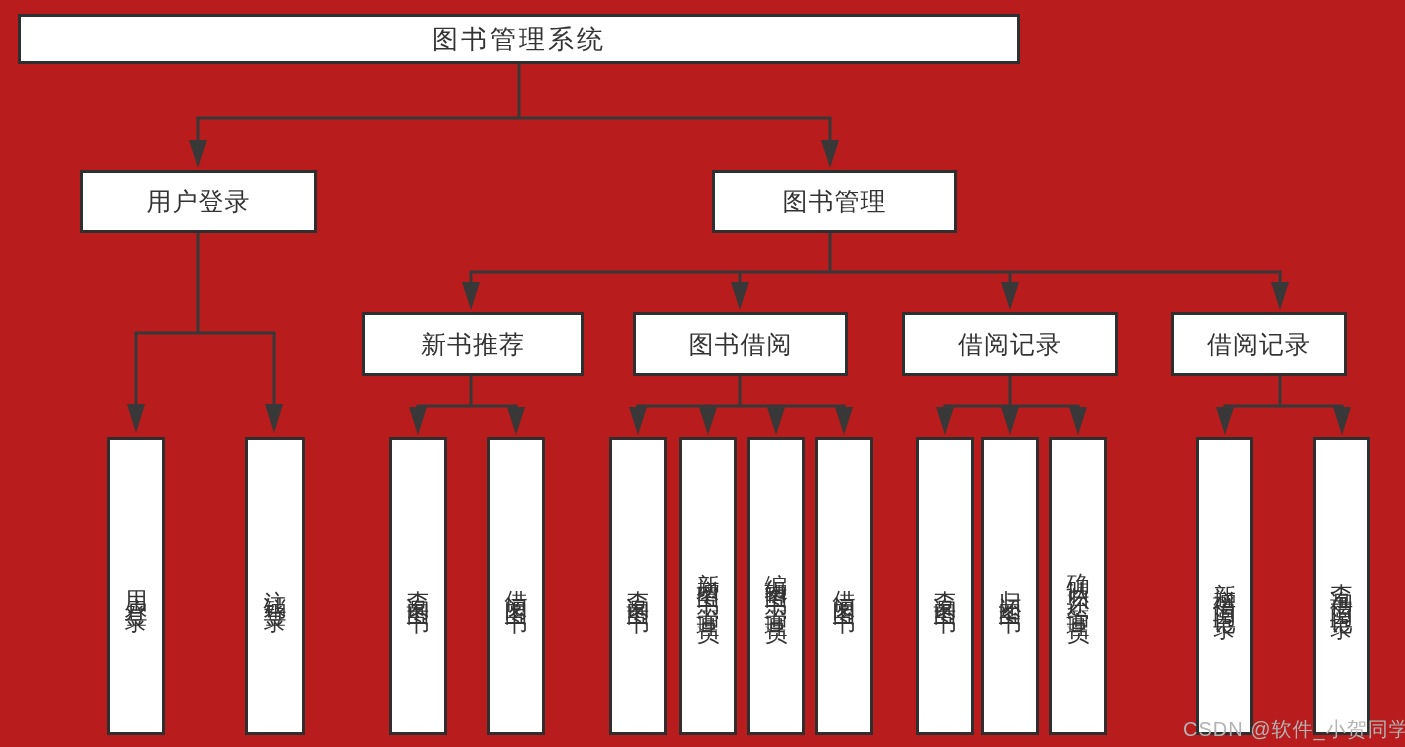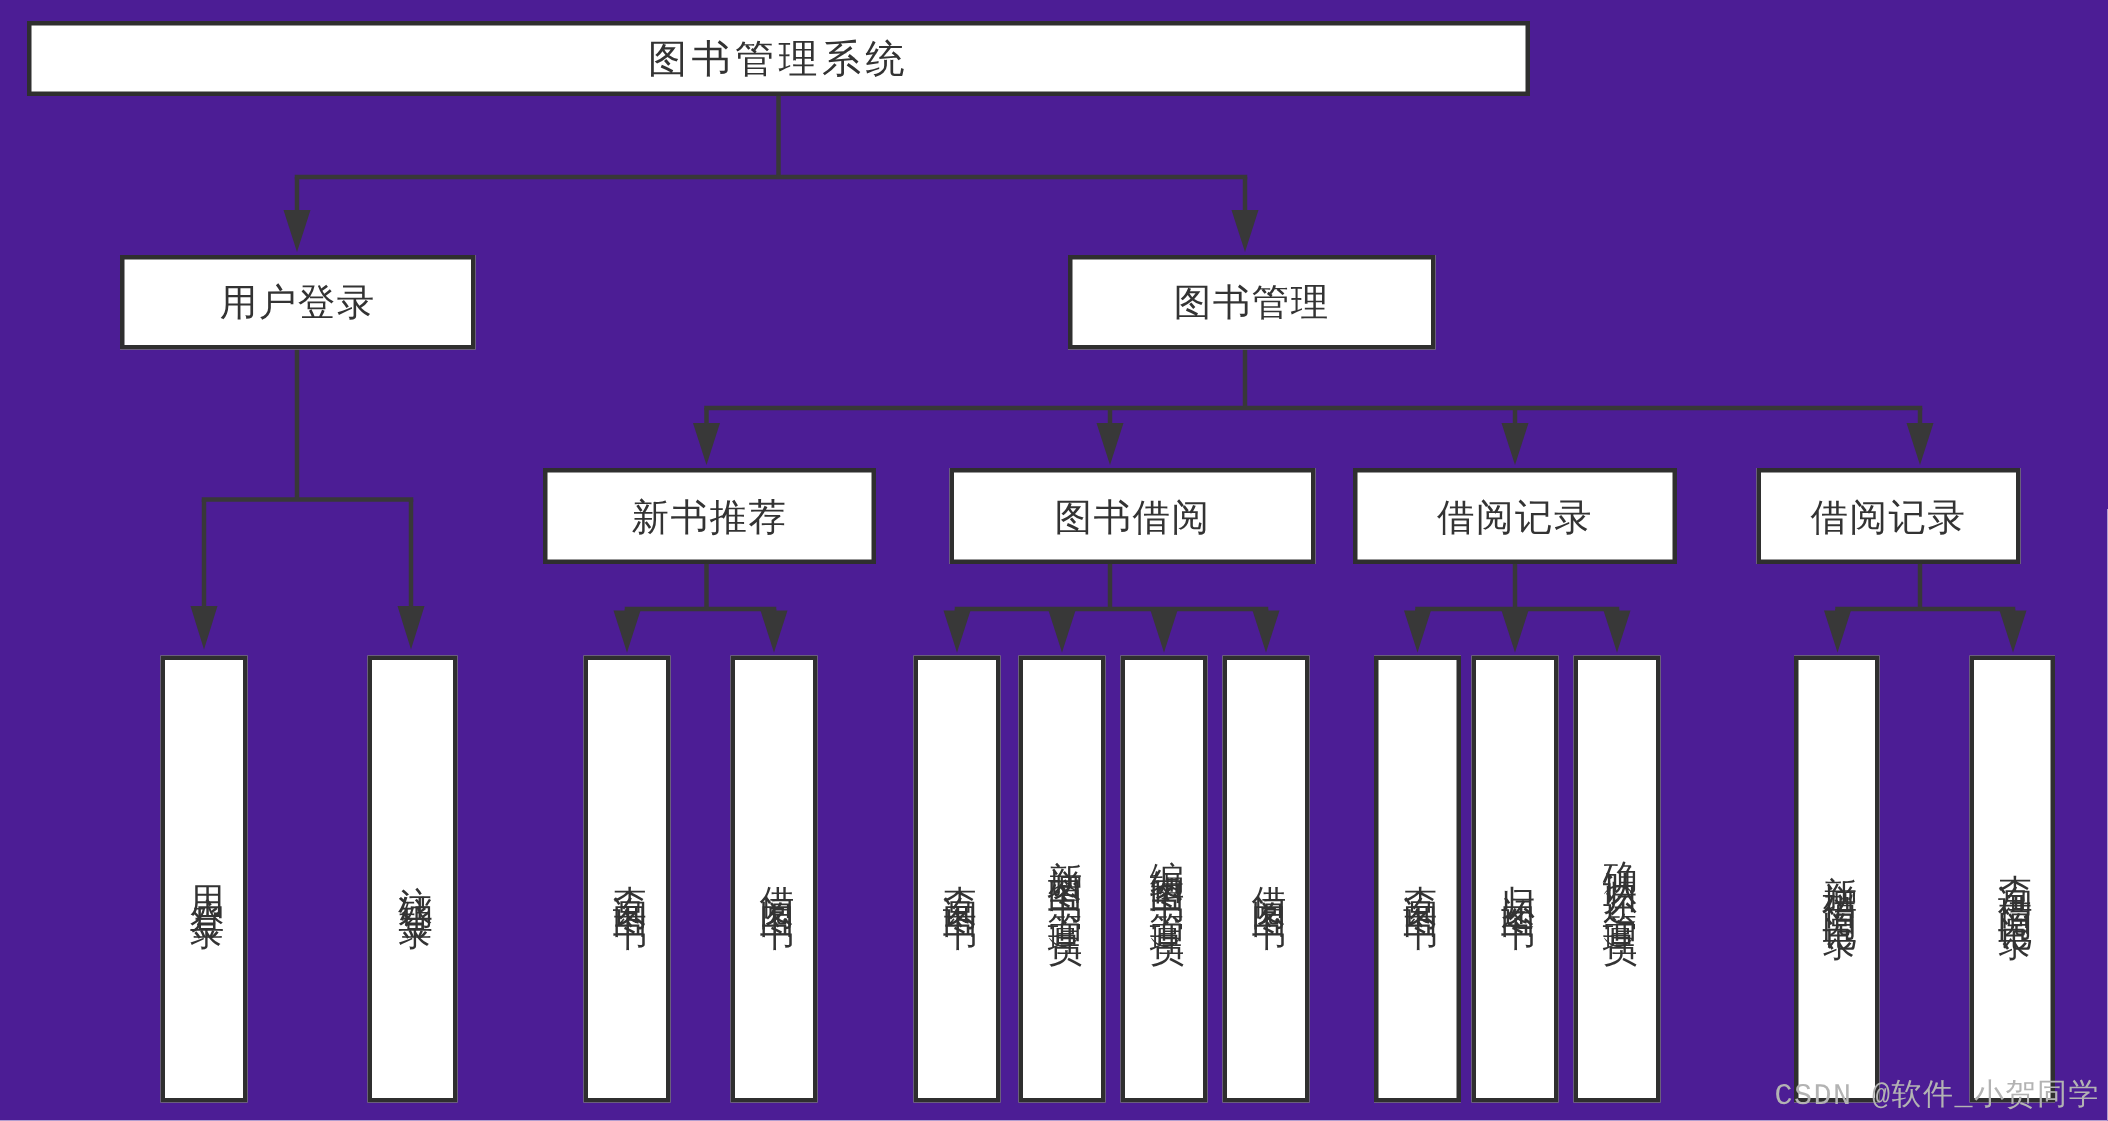--- a/index.html
+++ b/index.html
@@ -4,22 +4,22 @@
 <style>
   html, body {
     margin: 0;
     padding: 0;
     background: #ffffff;
   }
   #stage {
     position: relative;
     width: 1405px;
     height: 747px;
-    background: #4c1d95;
-    font-family: Liberation Mono, monospace;
+    background: #b91c1c;
+    font-family: Liberation Sans, sans-serif;
     overflow: hidden;
   }
   #connectors {
     position: absolute;
     left: 0;
     top: 0;
     width: 1405px;
     height: 747px;
     pointer-events: none;
   }
@@ -42,21 +42,21 @@
   }
   .node-l2, .node-l3 {
     font-size: 25px;
     letter-spacing: 1px;
   }
   .node-l2 { top: 170px; height: 63px; }
   .node-l3 { top: 312px; height: 64px; }
   #n-user-login   { left: 80px;  width: 237px; }
   #n-book-mgmt    { left: 712px; width: 245px; }
   #n-new-book     { left: 362px; width: 222px; }
-  #n-book-borrow  { left: 633px; width: 244px; }
+  #n-book-borrow  { left: 633px; width: 215px; }
   #n-cur-borrow   { left: 902px; width: 216px; }
   #n-borrow-rec   { left: 1171px; width: 176px; }
   .leaf {
     position: absolute;
     top: 437px;
     height: 298px;
     width: 58px;
     box-sizing: border-box;
     background: #ffffff;
     border: 3px solid #2f2f2f;

